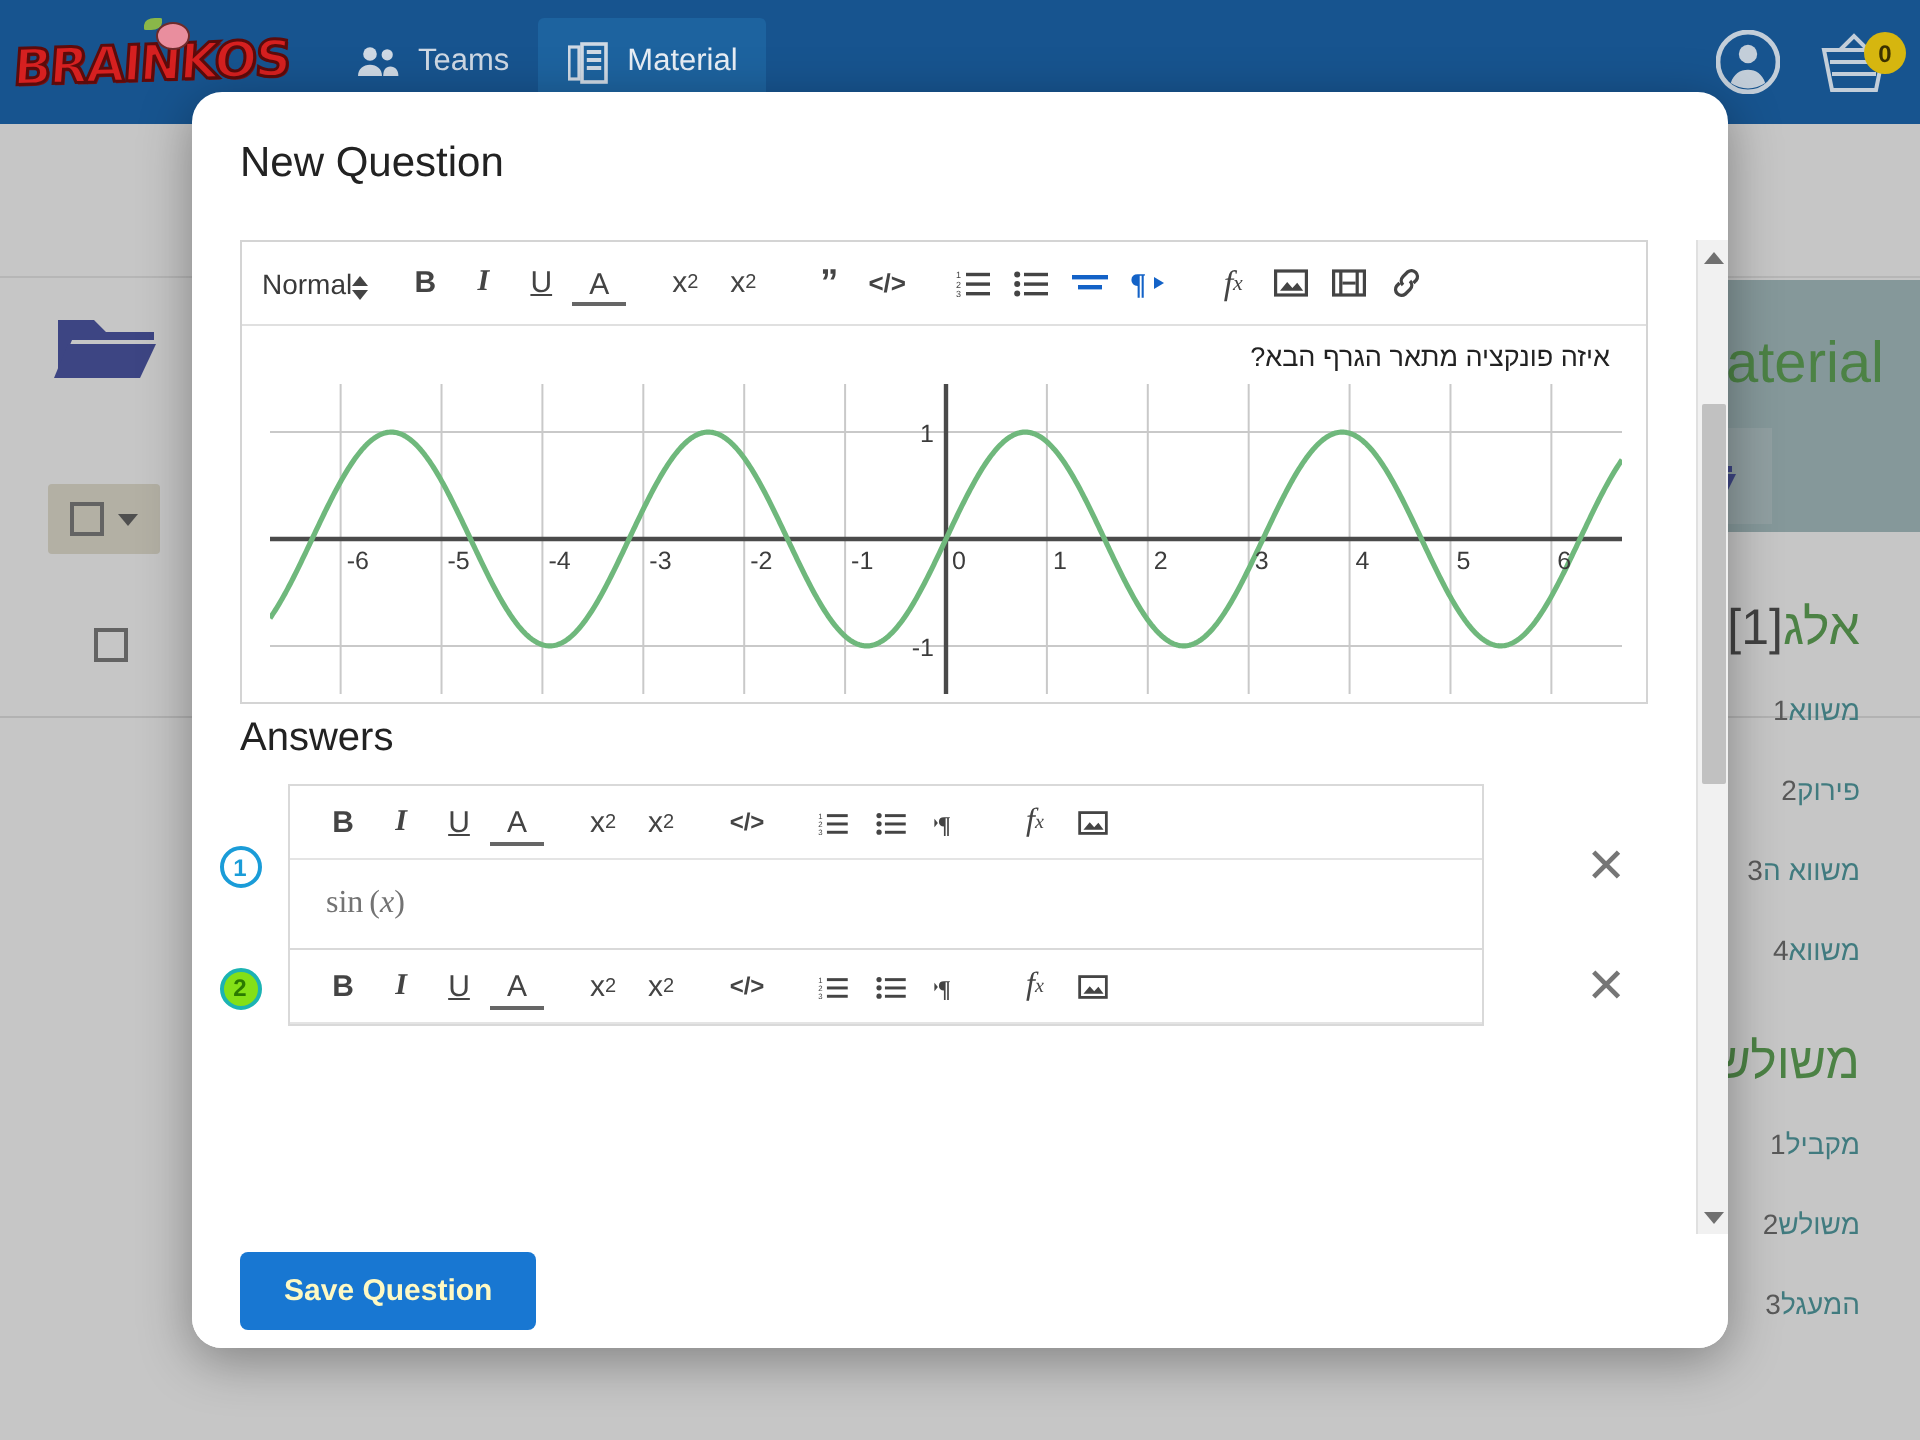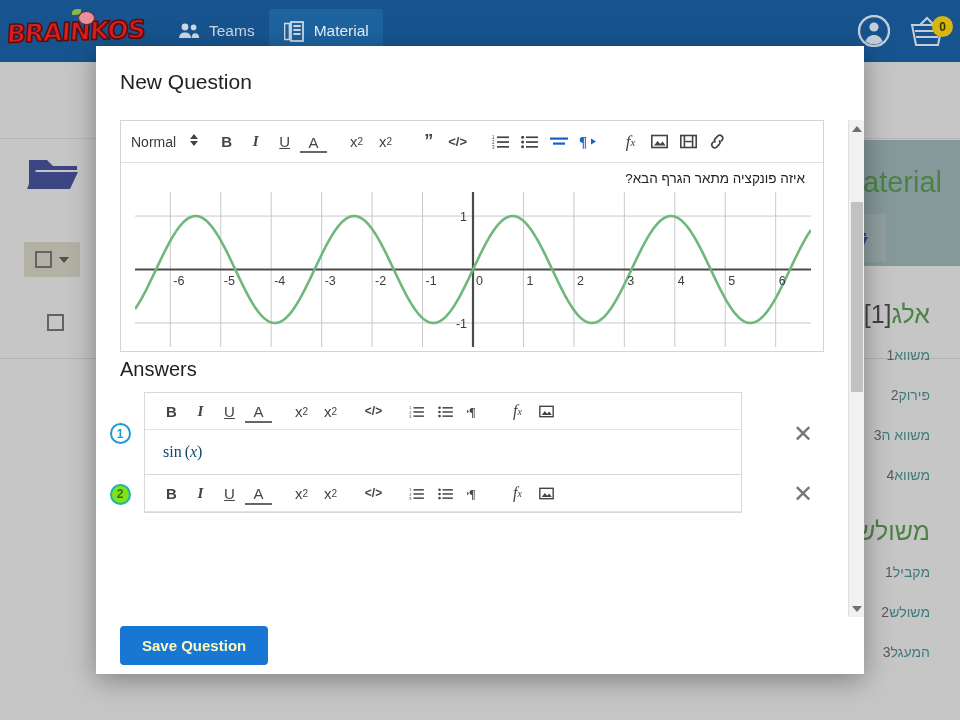--- a/index.html
+++ b/index.html
@@ -131,20 +131,21 @@
     background: rgba(120,120,120,0.42);
   }
 
   
   .modal {
     position: absolute; top: 46px; left: 96px;
     width: 768px; height: 628px;
     background: #ffffff;
     box-shadow: 0 6px 26px rgba(0,0,0,0.35);
     overflow: hidden;
+    border-radius: 15px;
   }
   .modal-title {
     position: absolute; top: 24px; left: 24px;
     font-size: 21px; color: #222; font-weight: 400;
   }
   .modal-body {
     position: absolute; top: 74px; left: 0; width: 768px; height: 497px;
     overflow: hidden;
   }
   .scroll-col {
@@ -172,21 +173,21 @@
   }
   .tb-btn {
     display: inline-flex; align-items: center; justify-content: center;
     min-width: 27px; height: 28px; margin: 0 1px;
     color: #444; font-size: 15px; cursor: pointer;
     font-family: "Liberation Serif", serif;
   }
   .tb-btn.sans { font-family: "Liberation Sans", sans-serif; }
   .tb-sep { width: 14px; }
   .tb-picker {
-    display: flex; align-items: flex-start; gap: 14px;
+    display: flex; align-items: flex-end; gap: 0;
     font-size: 14px; color: #3a3a3a; padding-right: 8px; margin-right: 6px;
     cursor: pointer;
   }
   .picker-arrows { display: flex; flex-direction: column; gap: 2px; align-items: center; }
   .pa-up { width: 0; height: 0; border-left: 4px solid transparent; border-right: 4px solid transparent; border-bottom: 5px solid #444; }
   .pa-dn { width: 0; height: 0; border-left: 4px solid transparent; border-right: 4px solid transparent; border-top: 5px solid #444; }
 
   .q-canvas { height: 188px; background: #fff; position: relative; padding: 6px 12px 0 12px; }
   .q-prompt {
     direction: rtl; text-align: right; font-size: 13.5px; color: #222;
@@ -210,21 +211,21 @@
   .badge-green { border: 2.5px solid #1cb3b3; color: #2a7a00; background: #84e017; }
   .ans-box { width: 598px; border: 1px solid #d9d9d9; background: #fff; }
   .ans-toolbar {
     height: 37px; border-bottom: 1px solid #e4e4e4;
     display: flex; align-items: center; padding: 0 12px;
   }
   .ans-content {
     height: 44px; display: flex; align-items: center; padding: 0 18px;
   }
   .mathjax {
-    font-family: "Liberation Serif", serif; font-size: 16px; color: #0c4a6e;
+    font-family: "Liberation Serif", serif; font-size: 16px; color: #737373;
   }
   .mathjax i { font-family: "Liberation Serif", serif; font-style: italic; }
   .del-col { width: 122px; display: flex; justify-content: center; }
   .del-x { font-size: 24px; color: #767676; cursor: pointer; line-height: 1; font-weight: 300; }
 
   .modal-footer {
     position: absolute; bottom: 0; left: 0; width: 768px; height: 57px;
     display: flex; align-items: center; padding-left: 24px; gap: 14px;
     background: #fff;
   }

